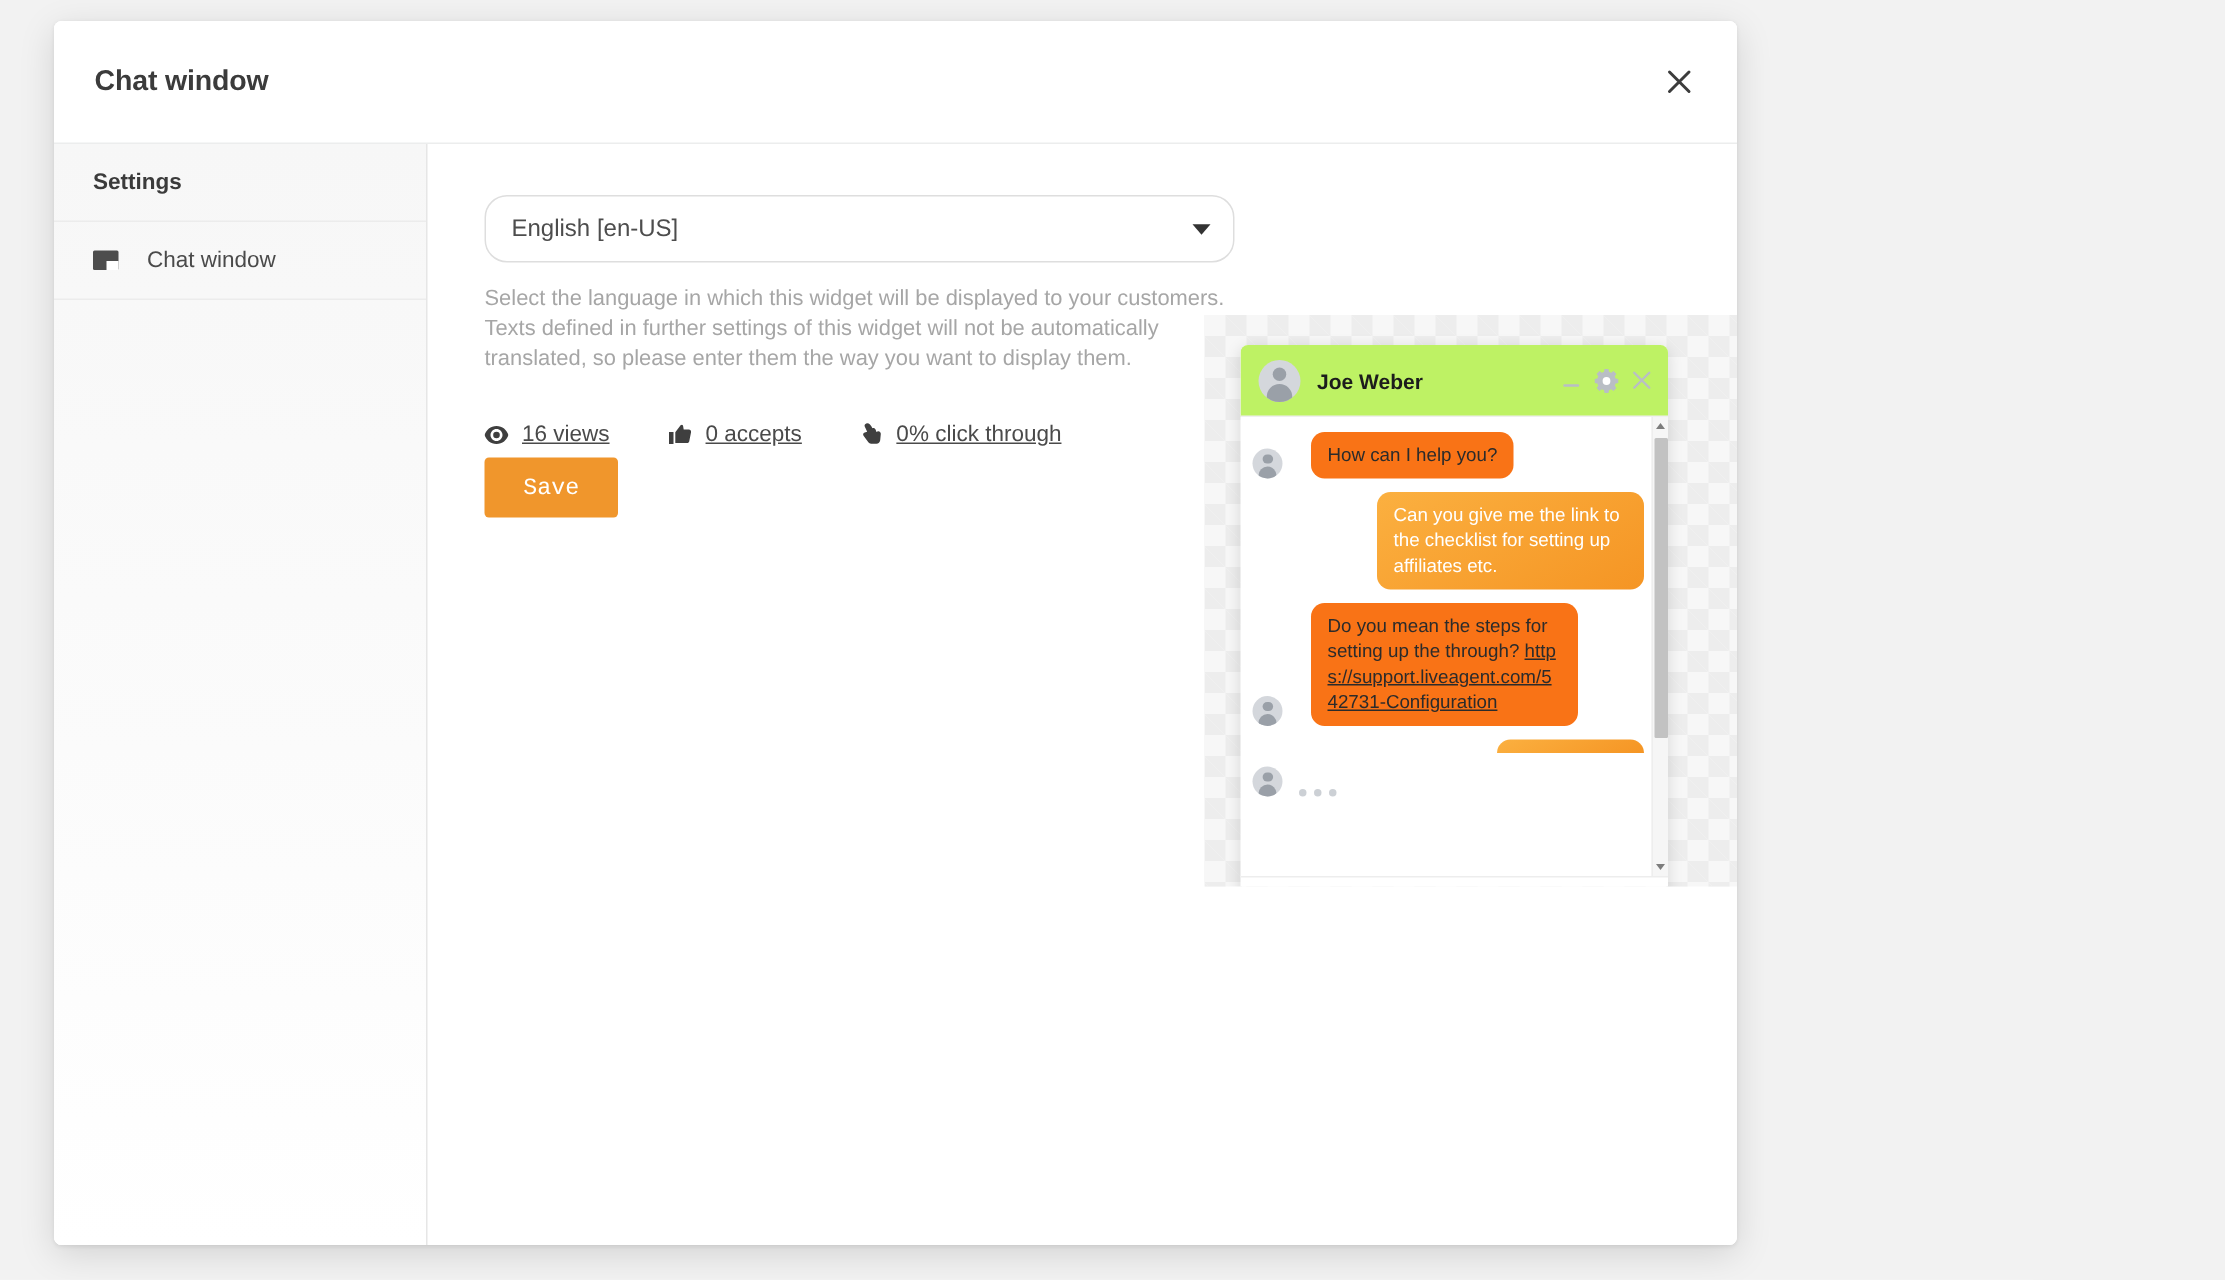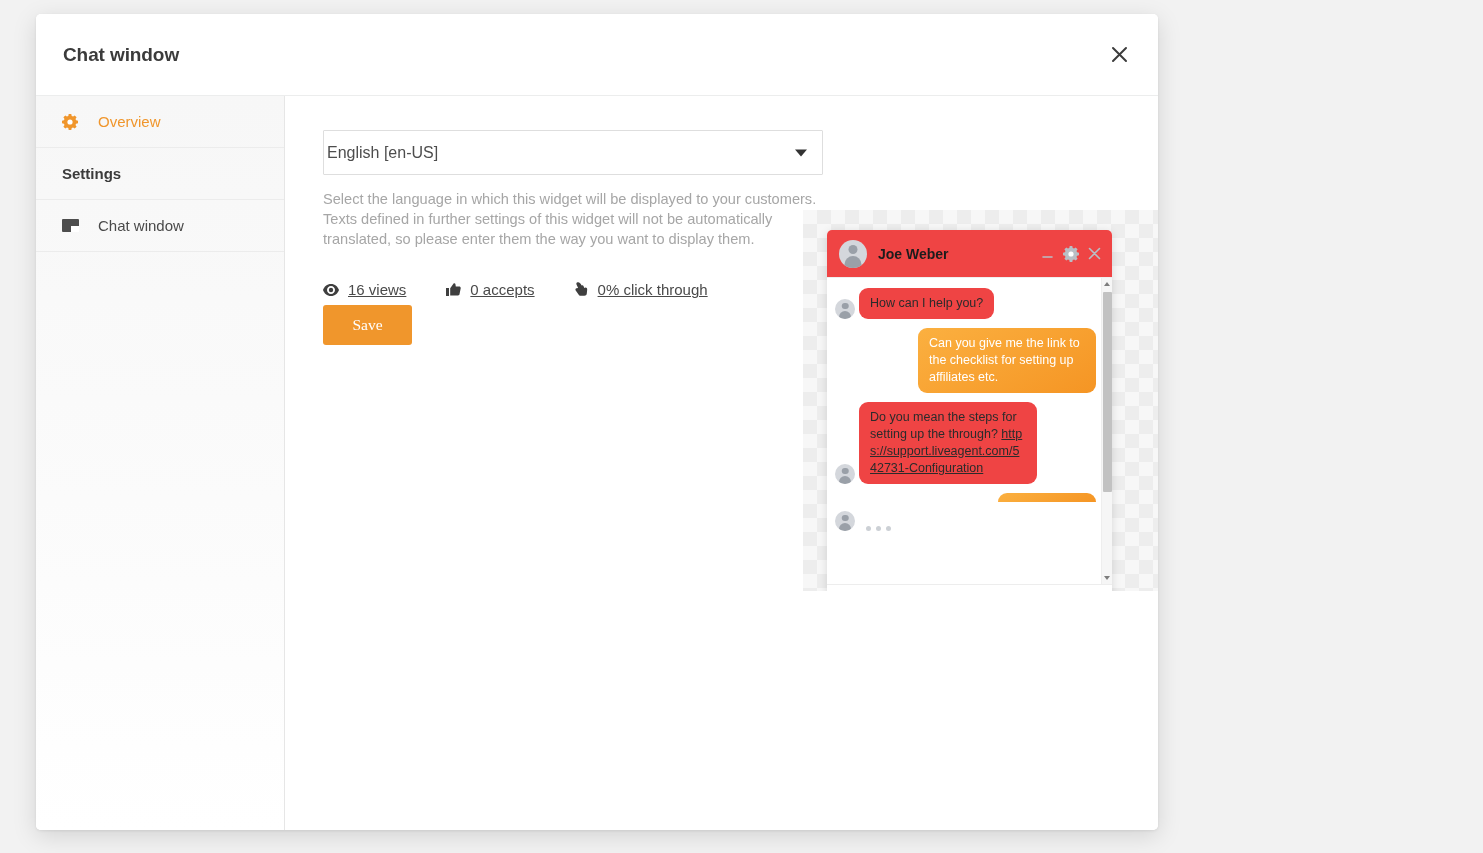--- a/index.html
+++ b/index.html
@@ -117,24 +117,24 @@
     margin-bottom: 9px;
   }
   .select-wrap {
     position: relative;
     width: 500px;
     height: 45px;
   }
   .select-box {
     width: 100%; height: 100%;
     border: 1px solid #dededE;
-    border-radius: 1px;
+    border-radius: 15px;
     background: #fff;
     display: flex; align-items: center;
-    padding-left: 3px;
+    padding-left: 17px;
     font-size: 16px;
     color: #4d4d4d;
     cursor: pointer;
   }
   .select-caret {
     position: absolute;
     right: 16px; top: 50%;
     transform: translateY(-50%);
     width: 0; height: 0;
     border-left: 6px solid transparent;
@@ -169,21 +169,21 @@
     color: #3f3f3f;
   }
   .save-btn {
     margin-top: 7px;
     width: 89px; height: 40px;
     background: #f0962c;
     border: none;
     border-radius: 3px;
     color: #ffffff;
     font-size: 15.5px;
-    font-family: Liberation Serif, serif;
+    font-family: Liberation Mono, monospace;
     cursor: pointer;
     display: block;
   }
 
   
   .preview {
     position: absolute;
     left: 518px; top: 114px;
     width: 500px; height: 381px;
     background-color: #f7f7f7;
@@ -206,21 +206,21 @@
     display: flex;
     flex-direction: column;
   }
   .w-header {
     height: 48px;
     min-height: 48px;
     display: flex;
     align-items: center;
     padding: 0 10px 0 12px;
     border-bottom: 1px solid #efefef;
-    background: #ef4444;
+    background: #bef264;
   }
   .avatar {
     width: 28px; height: 28px;
     min-width: 28px;
     border-radius: 50%;
     background: #d4d7dc;
     position: relative;
     overflow: hidden;
   }
   .avatar::before {
@@ -271,23 +271,23 @@
   }
   .msg-row.right { justify-content: flex-end; }
   .bubble {
     max-width: 178px;
     border-radius: 9px;
     padding: 7px 11px;
     font-size: 12.5px;
     line-height: 17px;
   }
   .bubble.agent {
-    background: #ef4444;
+    background: #f97316;
     color: #2b2b2b;
-    margin-left: 4px;
+    margin-left: 19px;
   }
   .bubble.me {
     background: linear-gradient(150deg, #fbb040 0%, #f59524 100%);
     color: #ffffff;
     margin-right: 2px;
   }
   .bubble a {
     color: #2b2b2b;
     text-decoration: underline;
     word-break: break-all;
@@ -361,29 +361,20 @@
       <svg width="19" height="19" viewBox="0 0 19 19" aria-hidden="true">
         <path d="M3 3 L16 16 M16 3 L3 16" stroke="#3c3c3c" stroke-width="2" stroke-linecap="round"></path>
       </svg>
     </div>
   </div>
 
   <div class="modal-body">
 
     <div class="sidebar">
 
-      <div class="side-row active">
-        <span class="side-icon">
-          <svg width="16" height="16" viewBox="0 0 16 16" aria-hidden="true">
-            <path fill="#f0962c" d="M9.3 0h-2.6l-.4 1.9-1.4.6L3.3 1.4 1.4 3.3l1.1 1.6-.6 1.4L0 6.7v2.6l1.9.4.6 1.4-1.1 1.6 1.9 1.9 1.6-1.1 1.4.6.4 1.9h2.6l.4-1.9 1.4-.6 1.6 1.1 1.9-1.9-1.1-1.6.6-1.4 1.9-.4V6.7l-1.9-.4-.6-1.4 1.1-1.6-1.9-1.9-1.6 1.1-1.4-.6z"></path>
-            <circle cx="8" cy="8" r="2.6" fill="#fff"></circle>
-          </svg>
-        </span>
-        <span class="side-label">Overview</span>
-      </div>
 
       <div class="side-header">Settings</div>
 
       <div class="side-row">
         <span class="side-icon">
           <span class="win-icon"></span>
         </span>
         <span class="side-label">Chat window</span>
       </div>
 

